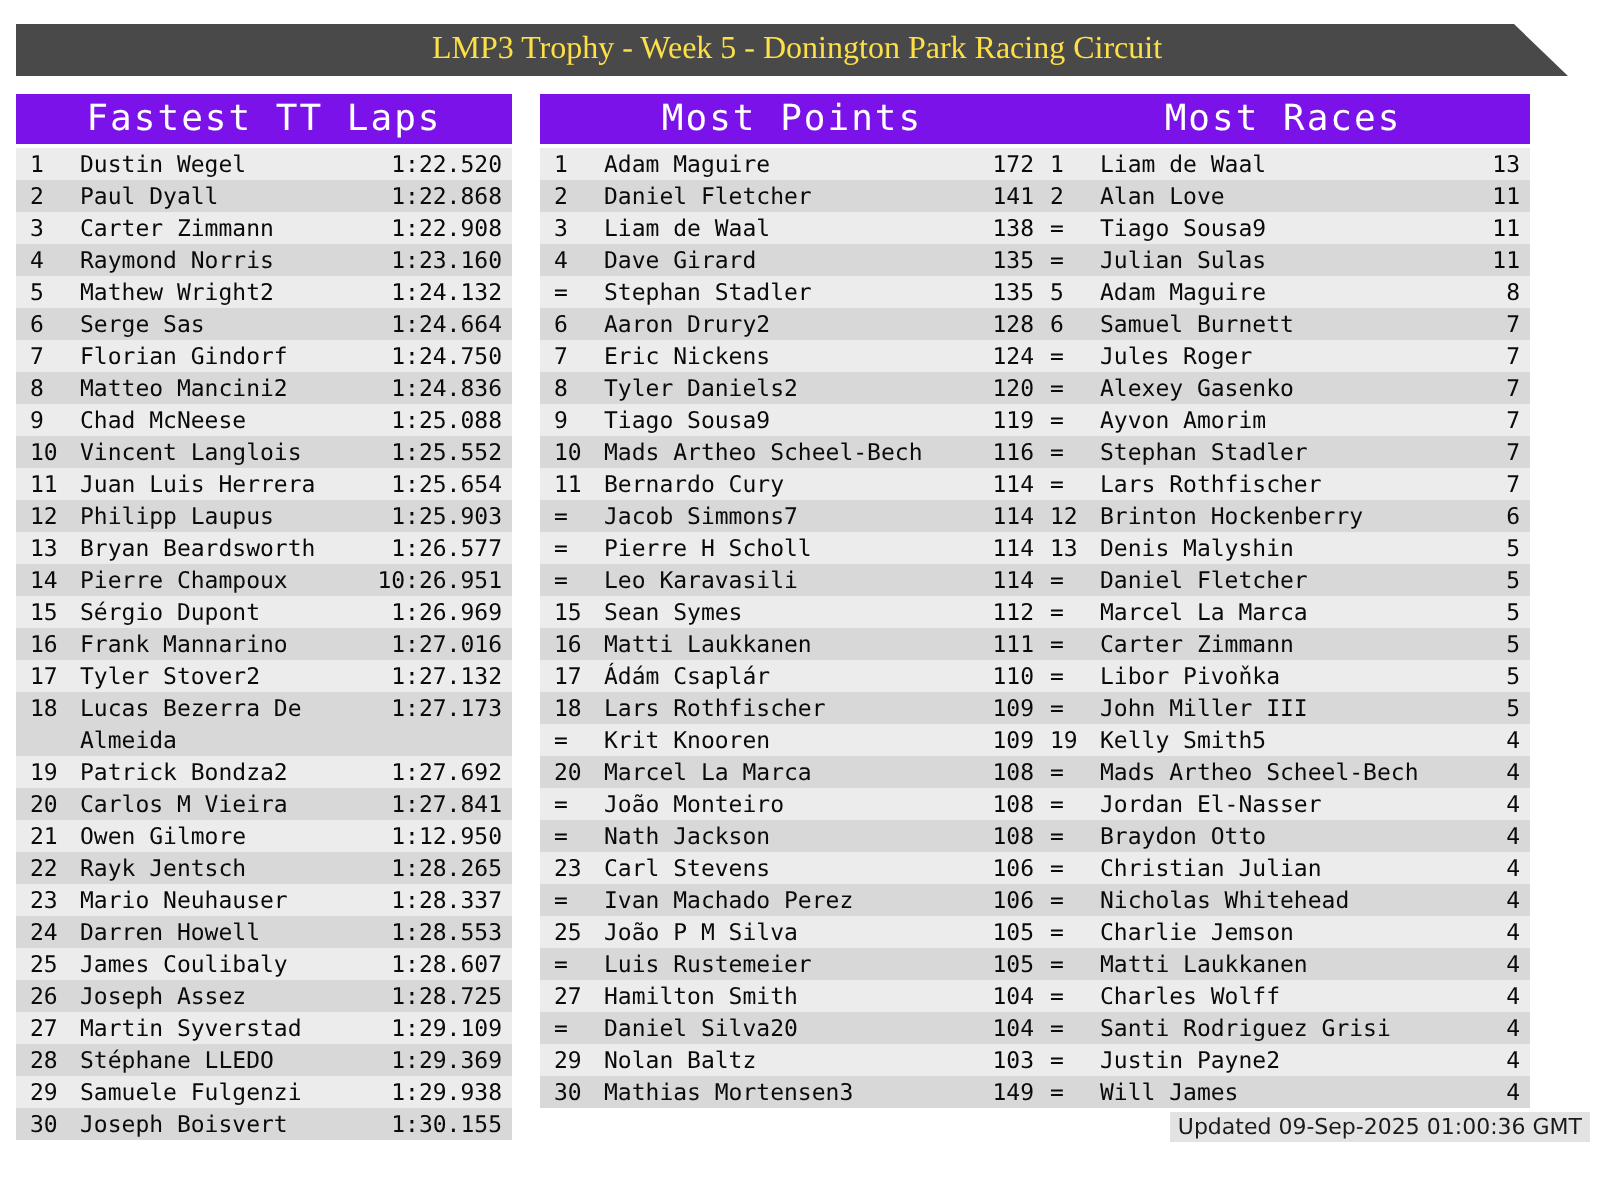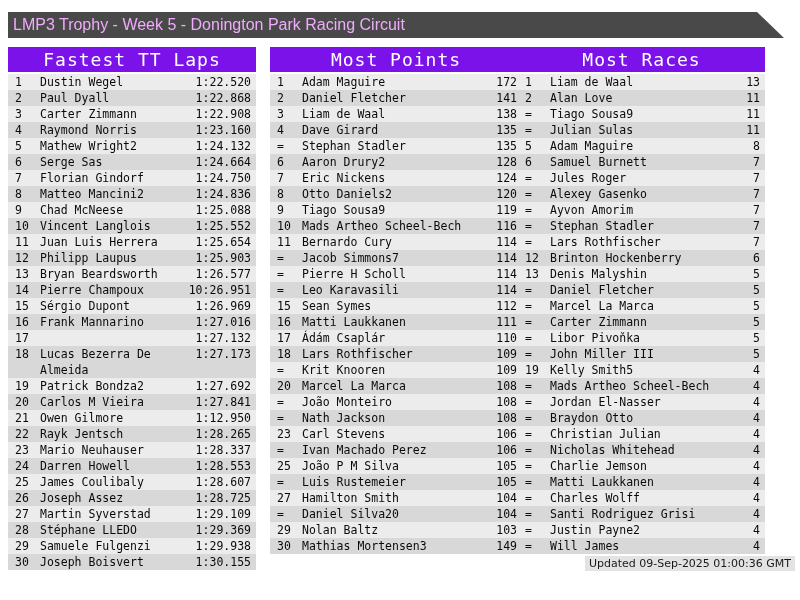--- a/index.html
+++ b/index.html
@@ -3,24 +3,25 @@
 <meta charset="utf-8">
 <style>
   html,body{margin:0;padding:0;}
   body{
     width:800px;height:600px;position:relative;background:#ffffff;
     font-family:"DejaVu Sans Mono","Liberation Mono",monospace;
     overflow:hidden;
   }
   .topbar{
     position:absolute;left:8px;top:12px;width:776px;height:26px;
-    background:#494949;color:#f0abfc;
-    font-family:Liberation Sans, sans-serif;
+    background:#494949;color:#fde047;
+    font-family:Liberation Serif, serif;
     font-size:16px;line-height:26px;
     clip-path:polygon(0 0, calc(100% - 27px) 0, 100% 100%, 0 100%);
+    text-align:center;
   }
   .topbar span{padding-left:5px;}
   .board{position:absolute;top:47px;}
   #board-0{left:8px;width:248px;}
   #board-1{left:270px;width:252px;}
   #board-2{left:518px;width:247px;}
   .board-title{
     height:25px;background:#7c12ea;color:#ffffff;text-align:center;
     font-size:18px;line-height:25px;letter-spacing:1px;margin-bottom:2px;
     font-family:"DejaVu Sans Mono","Liberation Mono",monospace;
@@ -125,20 +126,21 @@
         <span class="name">Sérgio Dupont</span>
         <span class="value">1:26.969</span>
       </div>
       <div class="row alt">
         <span class="rank">16</span>
         <span class="name">Frank Mannarino</span>
         <span class="value">1:27.016</span>
       </div>
       <div class="row">
         <span class="rank">17</span>
+        <span class="name">Tyler Stover2</span>
         <span class="value">1:27.132</span>
       </div>
       <div class="row alt">
         <span class="rank">18</span>
         <span class="name">Lucas Bezerra De Almeida</span>
         <span class="value">1:27.173</span>
       </div>
       <div class="row">
         <span class="rank">19</span>
         <span class="name">Patrick Bondza2</span>
@@ -235,21 +237,21 @@
         <span class="name">Aaron Drury2</span>
         <span class="value">128</span>
       </div>
       <div class="row">
         <span class="rank">7</span>
         <span class="name">Eric Nickens</span>
         <span class="value">124</span>
       </div>
       <div class="row alt">
         <span class="rank">8</span>
-        <span class="name">Otto Daniels2</span>
+        <span class="name">Tyler Daniels2</span>
         <span class="value">120</span>
       </div>
       <div class="row">
         <span class="rank">9</span>
         <span class="name">Tiago Sousa9</span>
         <span class="value">119</span>
       </div>
       <div class="row alt">
         <span class="rank">10</span>
         <span class="name">Mads Artheo Scheel-Bech</span>

